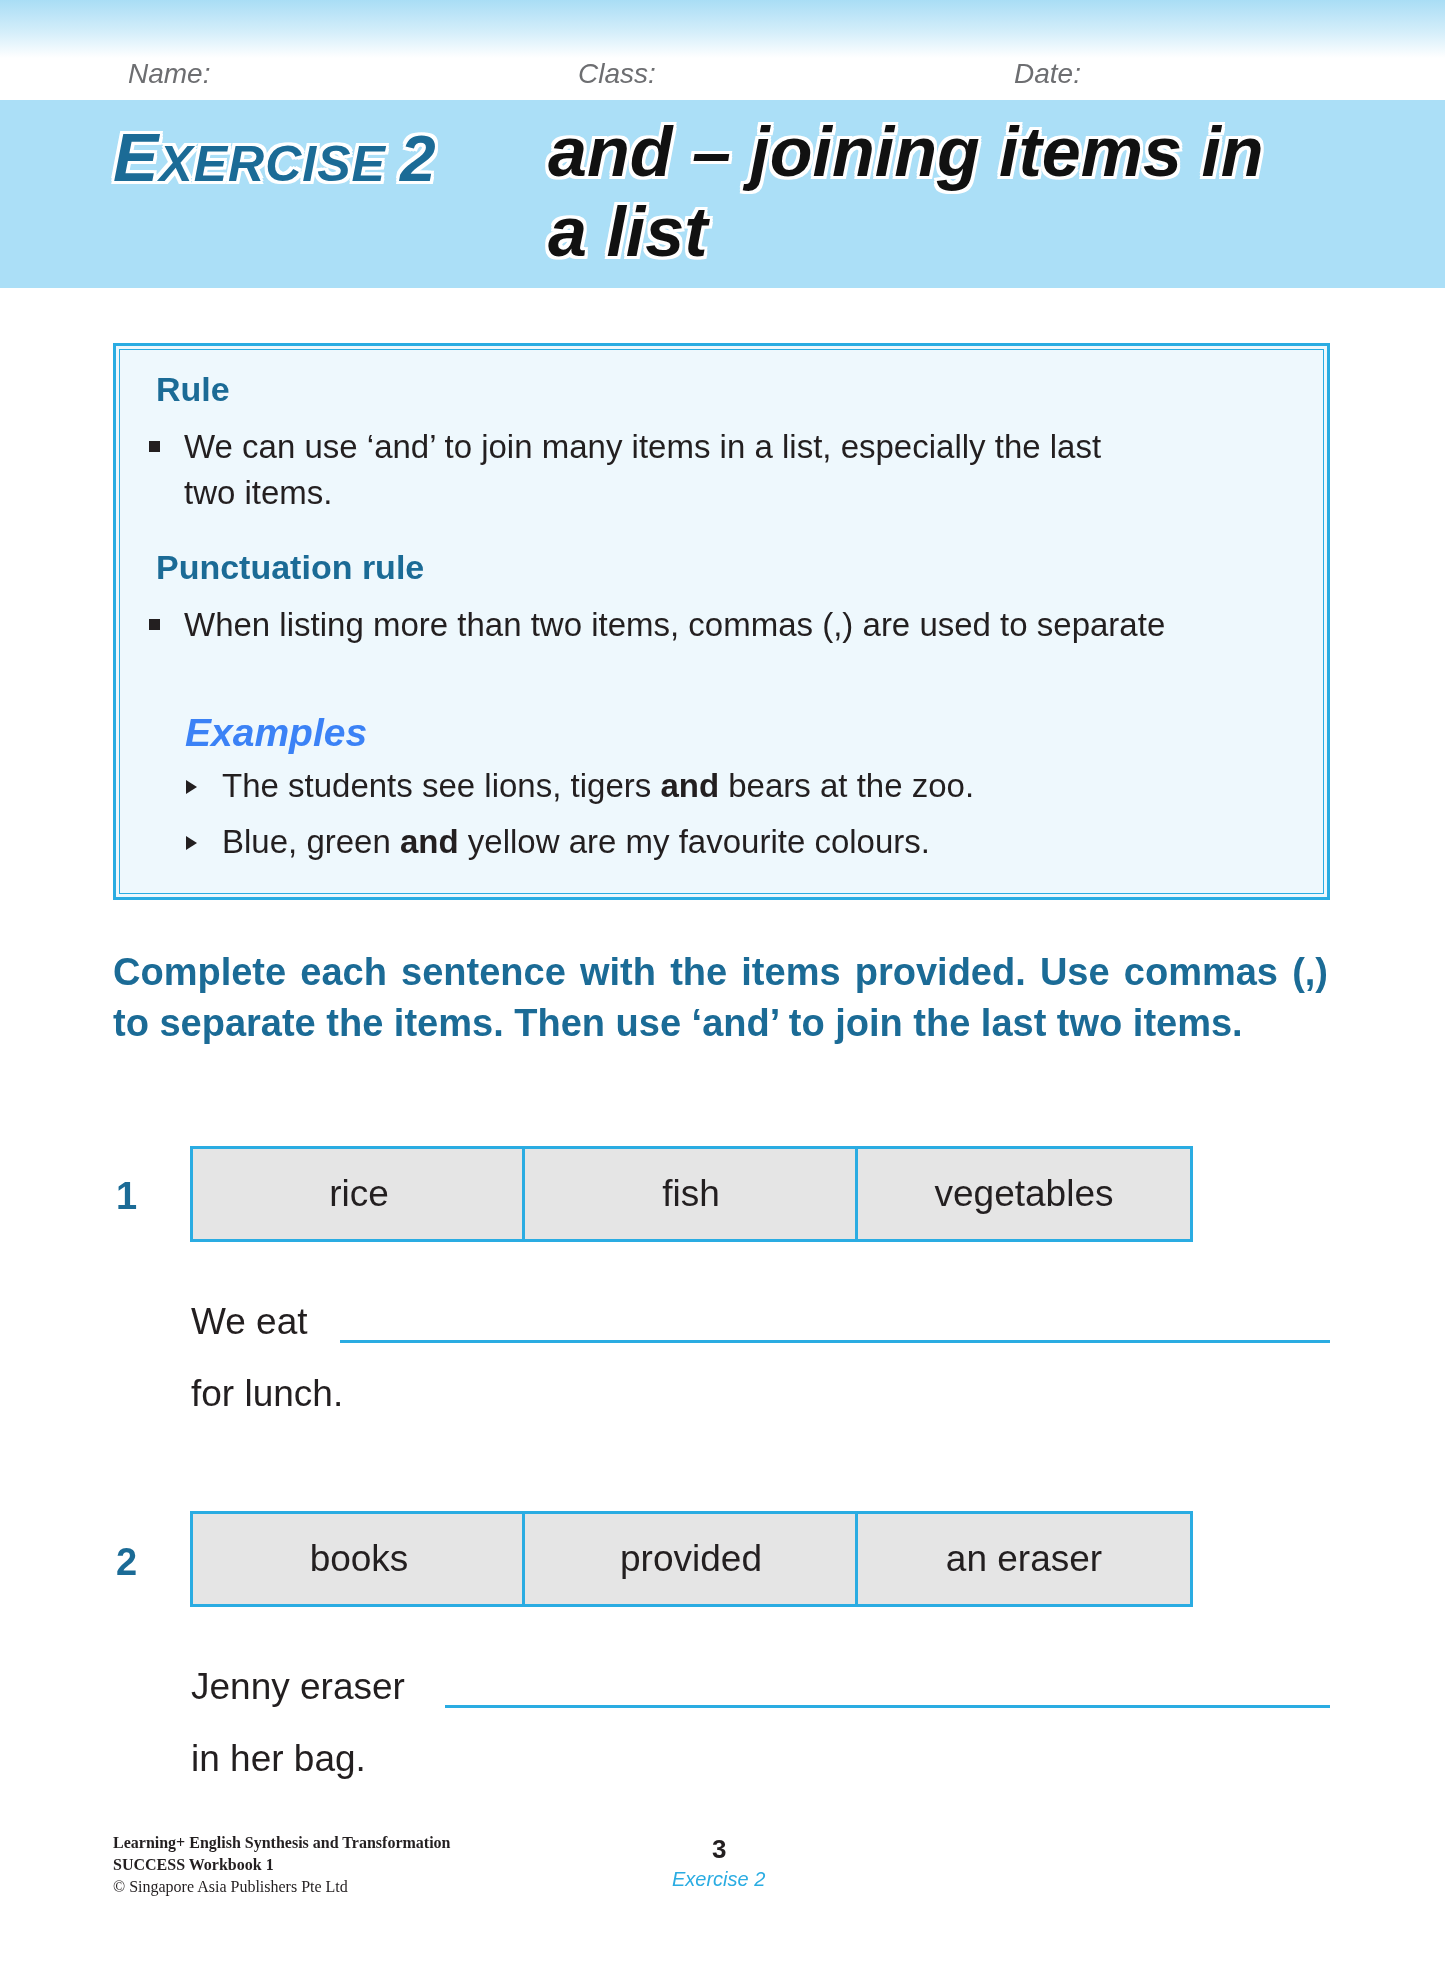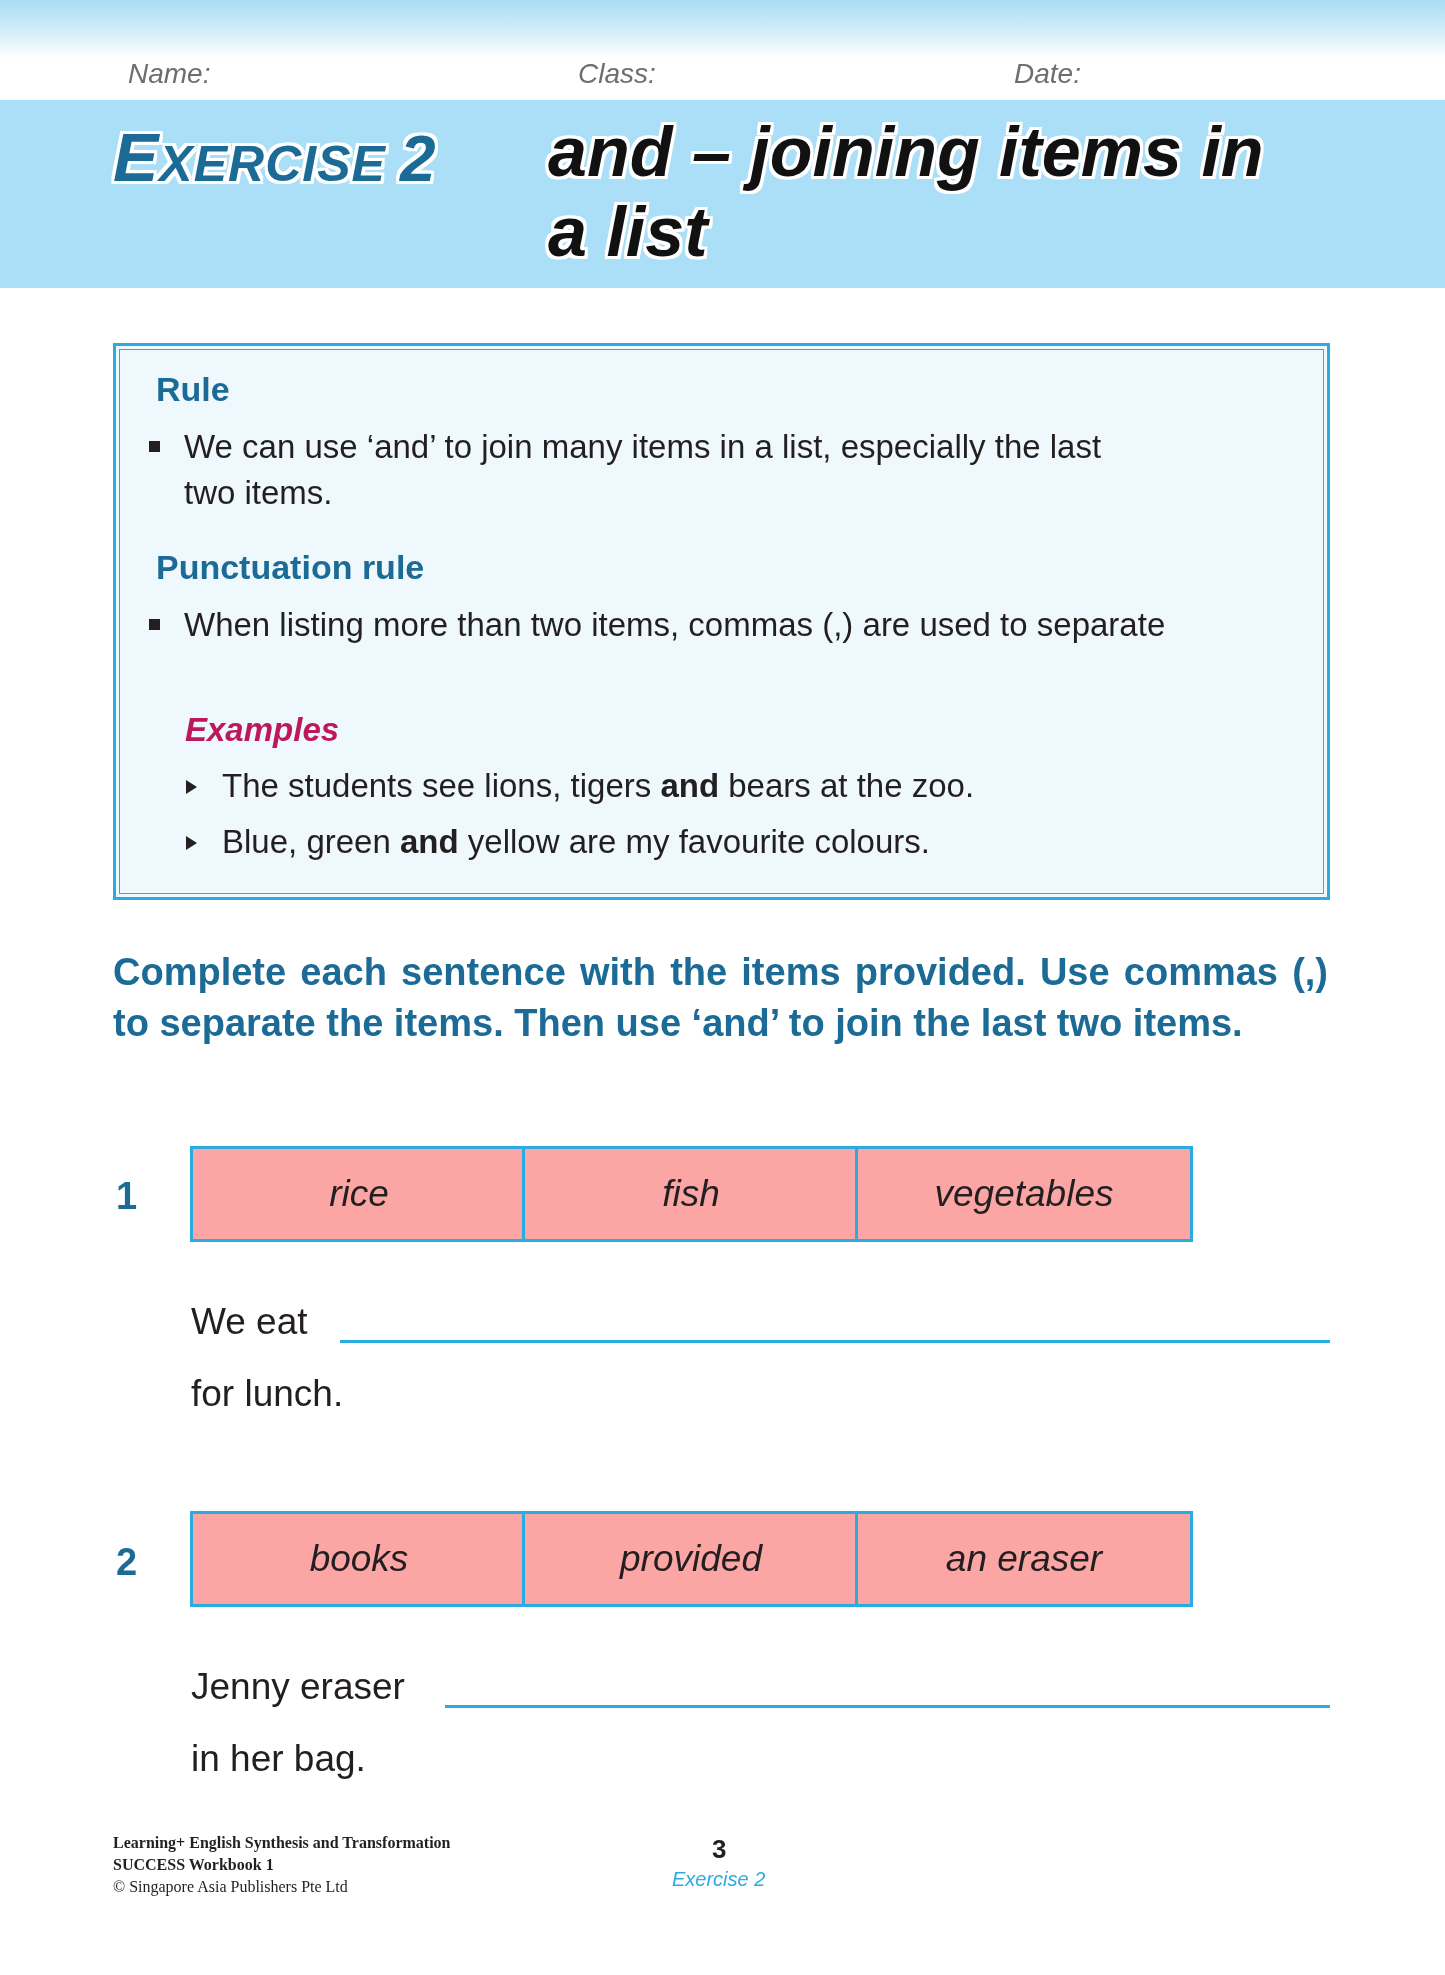--- a/index.html
+++ b/index.html
@@ -42,41 +42,41 @@
   .rule-heading {
     position: absolute; left: 156px; font-size: 34px; font-weight: bold; color: #1b6b96;
   }
   .bullet-line {
     position: absolute; left: 184px; width: 1110px; font-size: 33px; line-height: 46px; color: #231f20;
   }
   .square-bullet {
     position: absolute; left: 149px; width: 11px; height: 11px; background: #231f20;
   }
   .examples-heading {
-    position: absolute; left: 185px; top: 711px; font-size: 33px; font-weight: bold; font-style: italic; color: #be185d;
+    position: absolute; left: 185px; top: 711px; font-size: 39px; font-weight: bold; font-style: italic; color: #3b82f6;
   }
   .example-line {
     position: absolute; left: 222px; font-size: 33px; color: #231f20;
   }
   .tri-bullet {
     position: absolute; left: 186px; width: 0; height: 0;
     border-top: 7px solid transparent; border-bottom: 7px solid transparent; border-left: 11px solid #231f20;
   }
 
   .instruction {
     position: absolute; left: 113px; top: 947px; width: 1215px;
     font-size: 38px; font-weight: bold; color: #1b6b96; line-height: 51px; text-align: justify;
   }
 
   .q-number {
     position: absolute; left: 116px; font-size: 38px; font-weight: bold; color: #1b6b96;
   }
   .item-box {
-    position: absolute; width: 338px; height: 96px; border: 3px solid #2aace2; background: #fca5a5;
-    display: flex; align-items: center; justify-content: center; font-size: 37px; color: #231f20; font-style: italic;
+    position: absolute; width: 338px; height: 96px; border: 3px solid #2aace2; background: #e5e5e5;
+    display: flex; align-items: center; justify-content: center; font-size: 37px; color: #231f20;
   }
   .sentence-text { position: absolute; left: 191px; font-size: 37px; color: #231f20; }
   .answer-input {
     position: absolute; height: 54px; background: transparent; border: none;
     border-bottom: 3px solid #2aace2; font-size: 34px; font-family: "Liberation Sans", sans-serif; color: #231f20;
   }
 
   .footer-left {
     position: absolute; left: 113px; top: 1832px;
     font-family: "Liberation Serif", serif; font-size: 16px; line-height: 22px; color: #231f20;

